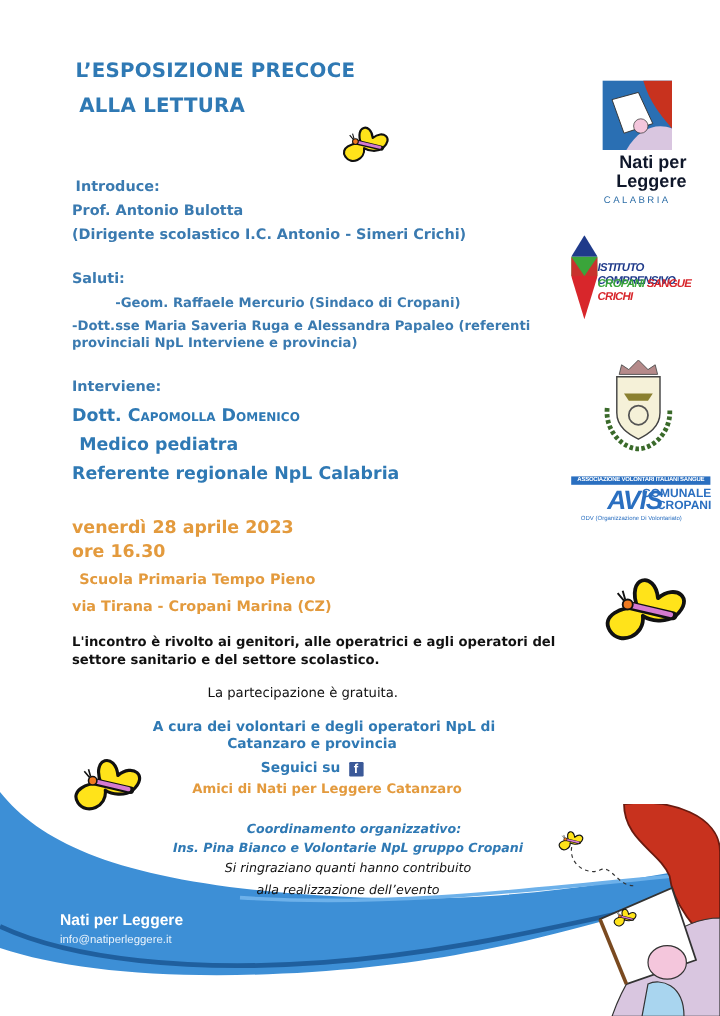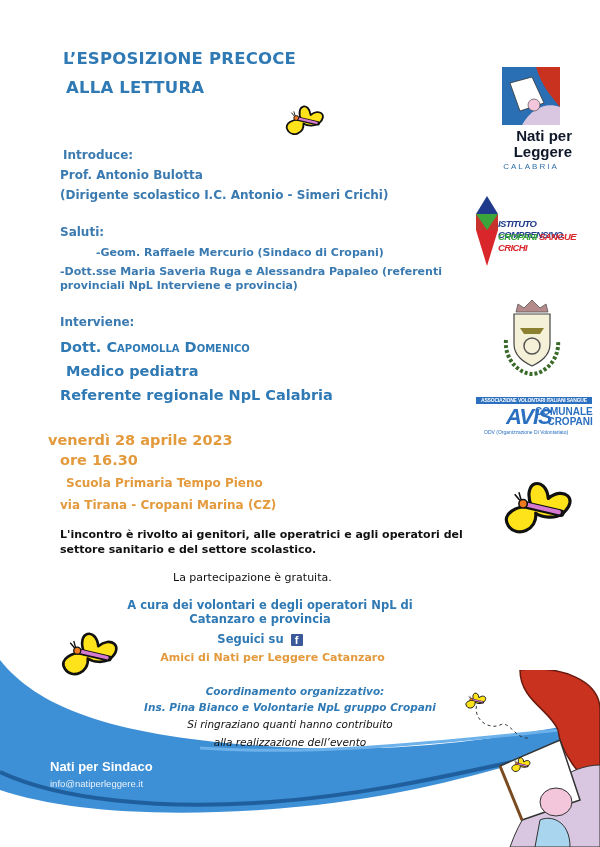--- a/index.html
+++ b/index.html
@@ -66,21 +66,21 @@
 <div class="abs sec2" style="left:60px; top:265px;">-Dott.sse Maria Saveria Ruga e Alessandra Papaleo (referenti</div>
 <div class="abs sec2" style="left:60px; top:279px;">provinciali NpL Interviene e provincia)</div>
 
 <div class="abs sec" style="left:60px; top:312px; font-size:12px;">Interviene:</div>
 <div class="abs speaker" style="left:60px; top:335px;">
   <span>Dott. </span><span class="sc">Capomolla Domenico</span>
 </div>
 <div class="abs speaker" style="left:66px; top:359px;">Medico pediatra</div>
 <div class="abs speaker" style="left:60px; top:383px;">Referente regionale NpL Calabria</div>
 
-<div class="abs date" style="left:48px; top:430px;">venerdì 28 aprile 2023</div>
+<div class="abs date" style="left:60px; top:430px;">venerdì 28 aprile 2023</div>
 <div class="abs date" style="left:60px; top:450px;">ore 16.30</div>
 <div class="abs place" style="left:66px; top:472px;">Scuola Primaria Tempo Pieno</div>
 <div class="abs place" style="left:60px; top:494px;">via Tirana - Cropani Marina (CZ)</div>
 
 <div class="abs note" style="left:60px; top:527px;">L'incontro è rivolto ai genitori, alle operatrici e agli operatori del</div>
 <div class="abs note" style="left:60px; top:542px;">settore sanitario e del settore scolastico.</div>
 
 <div class="abs plain" style="left:173px; top:571px;">La partecipazione è gratuita.</div>
 
 <div class="abs cura center" style="left:100px; top:598px; width:340px;text-align:center;">A cura dei volontari e degli operatori NpL di</div>
@@ -94,21 +94,21 @@
 <svg class="abs" style="left:58px; top:622px;" width="70" height="66" viewBox="0 0 80 60">
     <use href="#bfly"></use>
   </svg>
 
 <svg class="abs" style="left:0; top:660px;" width="600" height="187" viewBox="0 0 600 187">
   <path d="M0 0 C 40 50, 120 80, 300 88 C 420 92, 500 78, 600 60 L 600 80 C 520 100, 420 140, 260 150 C 150 157, 60 150, 0 130 Z" fill="#3d8fd6"></path>
   <path d="M0 112 C 60 140, 160 150, 270 142 C 380 134, 470 110, 560 92" fill="none" stroke="#1f5f9e" stroke-width="4"></path>
   <path d="M200 88 C 320 96, 440 82, 560 70" fill="none" stroke="#6db1ea" stroke-width="3"></path>
 </svg>
 
-<div class="abs footer-brand" style="left:50px; top:759px;">Nati per Sindaco</div>
+<div class="abs footer-brand" style="left:50px; top:759px;">Nati per Leggere</div>
 <div class="abs footer-email" style="left:50px; top:778px;">info@natiperleggere.it</div>
 
 <div class="abs ital-blue center" style="left:140px; top:685px; width:310px;">Coordinamento organizzativo:</div>
 <div class="abs ital-blue center" style="left:100px; top:701px; width:380px;">Ins. Pina Bianco e Volontarie NpL gruppo Cropani</div>
 <div class="abs ital-dark center" style="left:140px; top:718px; width:300px;">Si ringraziano quanti hanno contribuito</div>
 <div class="abs ital-dark center" style="left:140px; top:736px; width:300px;">alla realizzazione dell’evento</div>
 
 <svg class="abs" style="left:460px; top:670px;" width="140" height="177" viewBox="0 0 140 177">
   <path d="M60 0 C 100 -5, 140 10, 140 40 L 140 120 C 120 110, 100 80, 98 60 C 90 40, 60 30, 60 0 Z" fill="#c8321e" stroke="#6a1a0f" stroke-width="1.5"></path>
   <path d="M140 95 C 110 95, 70 120, 50 177 L 140 177 Z" fill="#d9c6e0" stroke="#333" stroke-width="1"></path>

